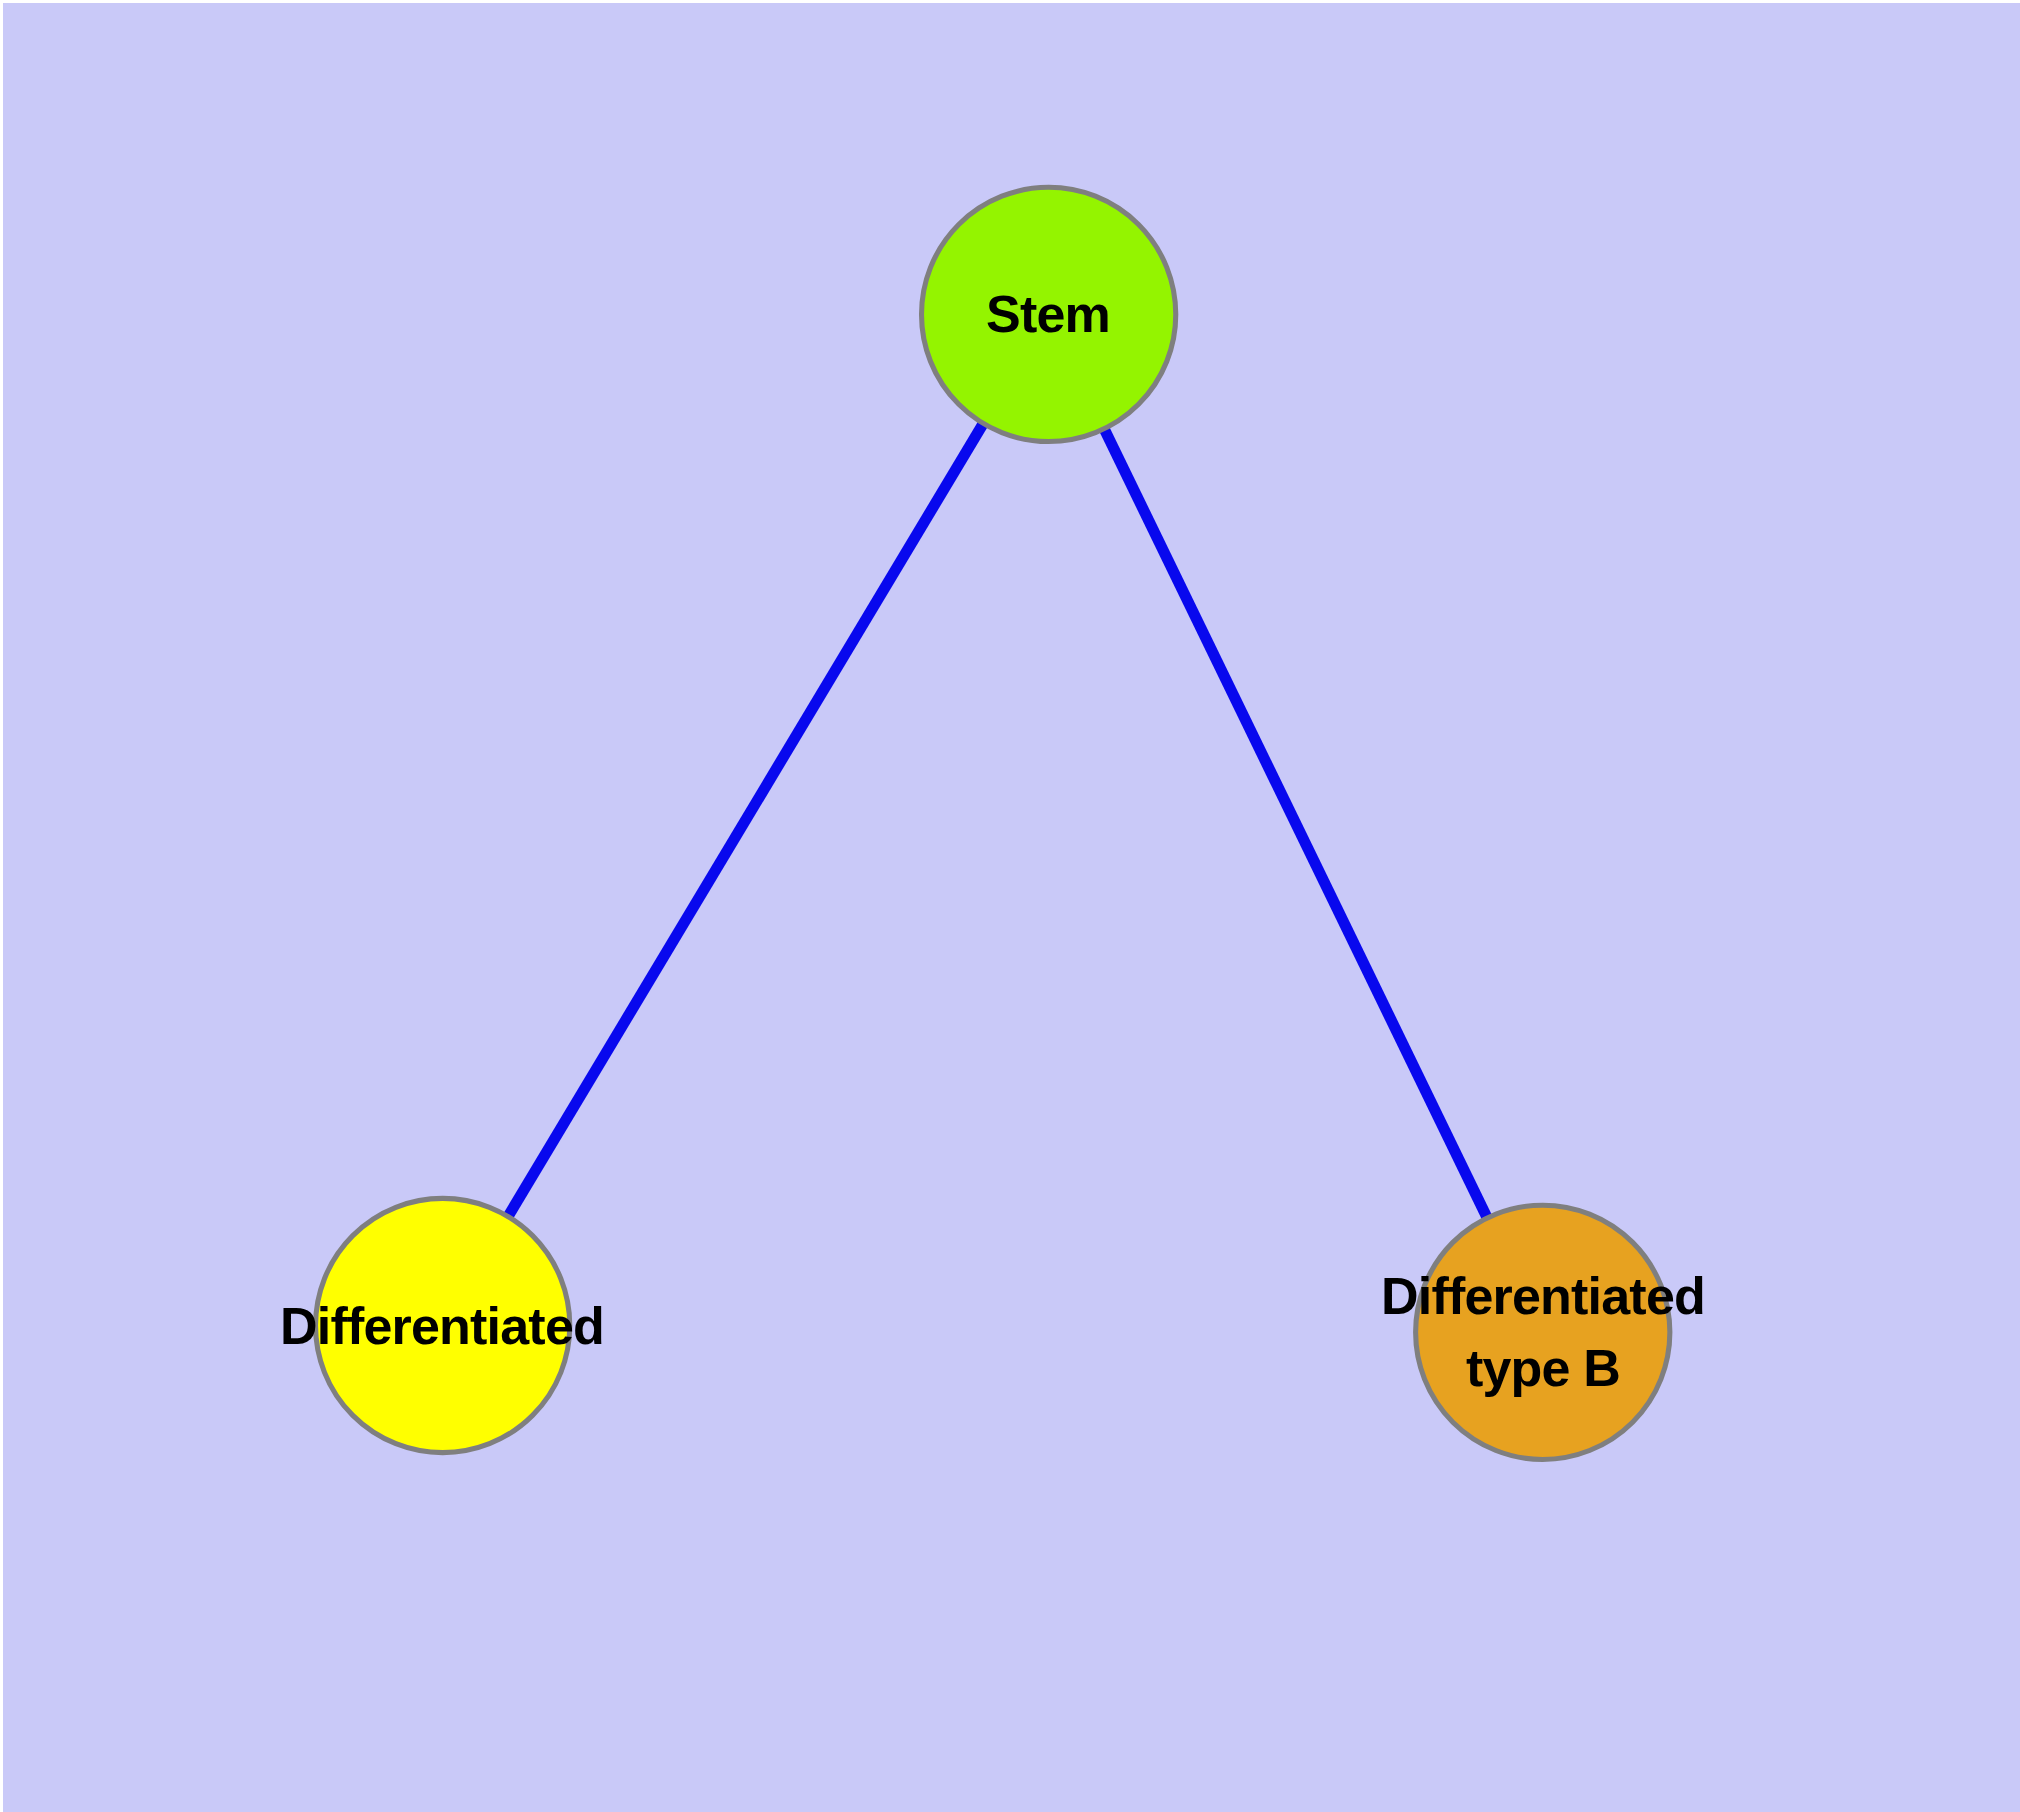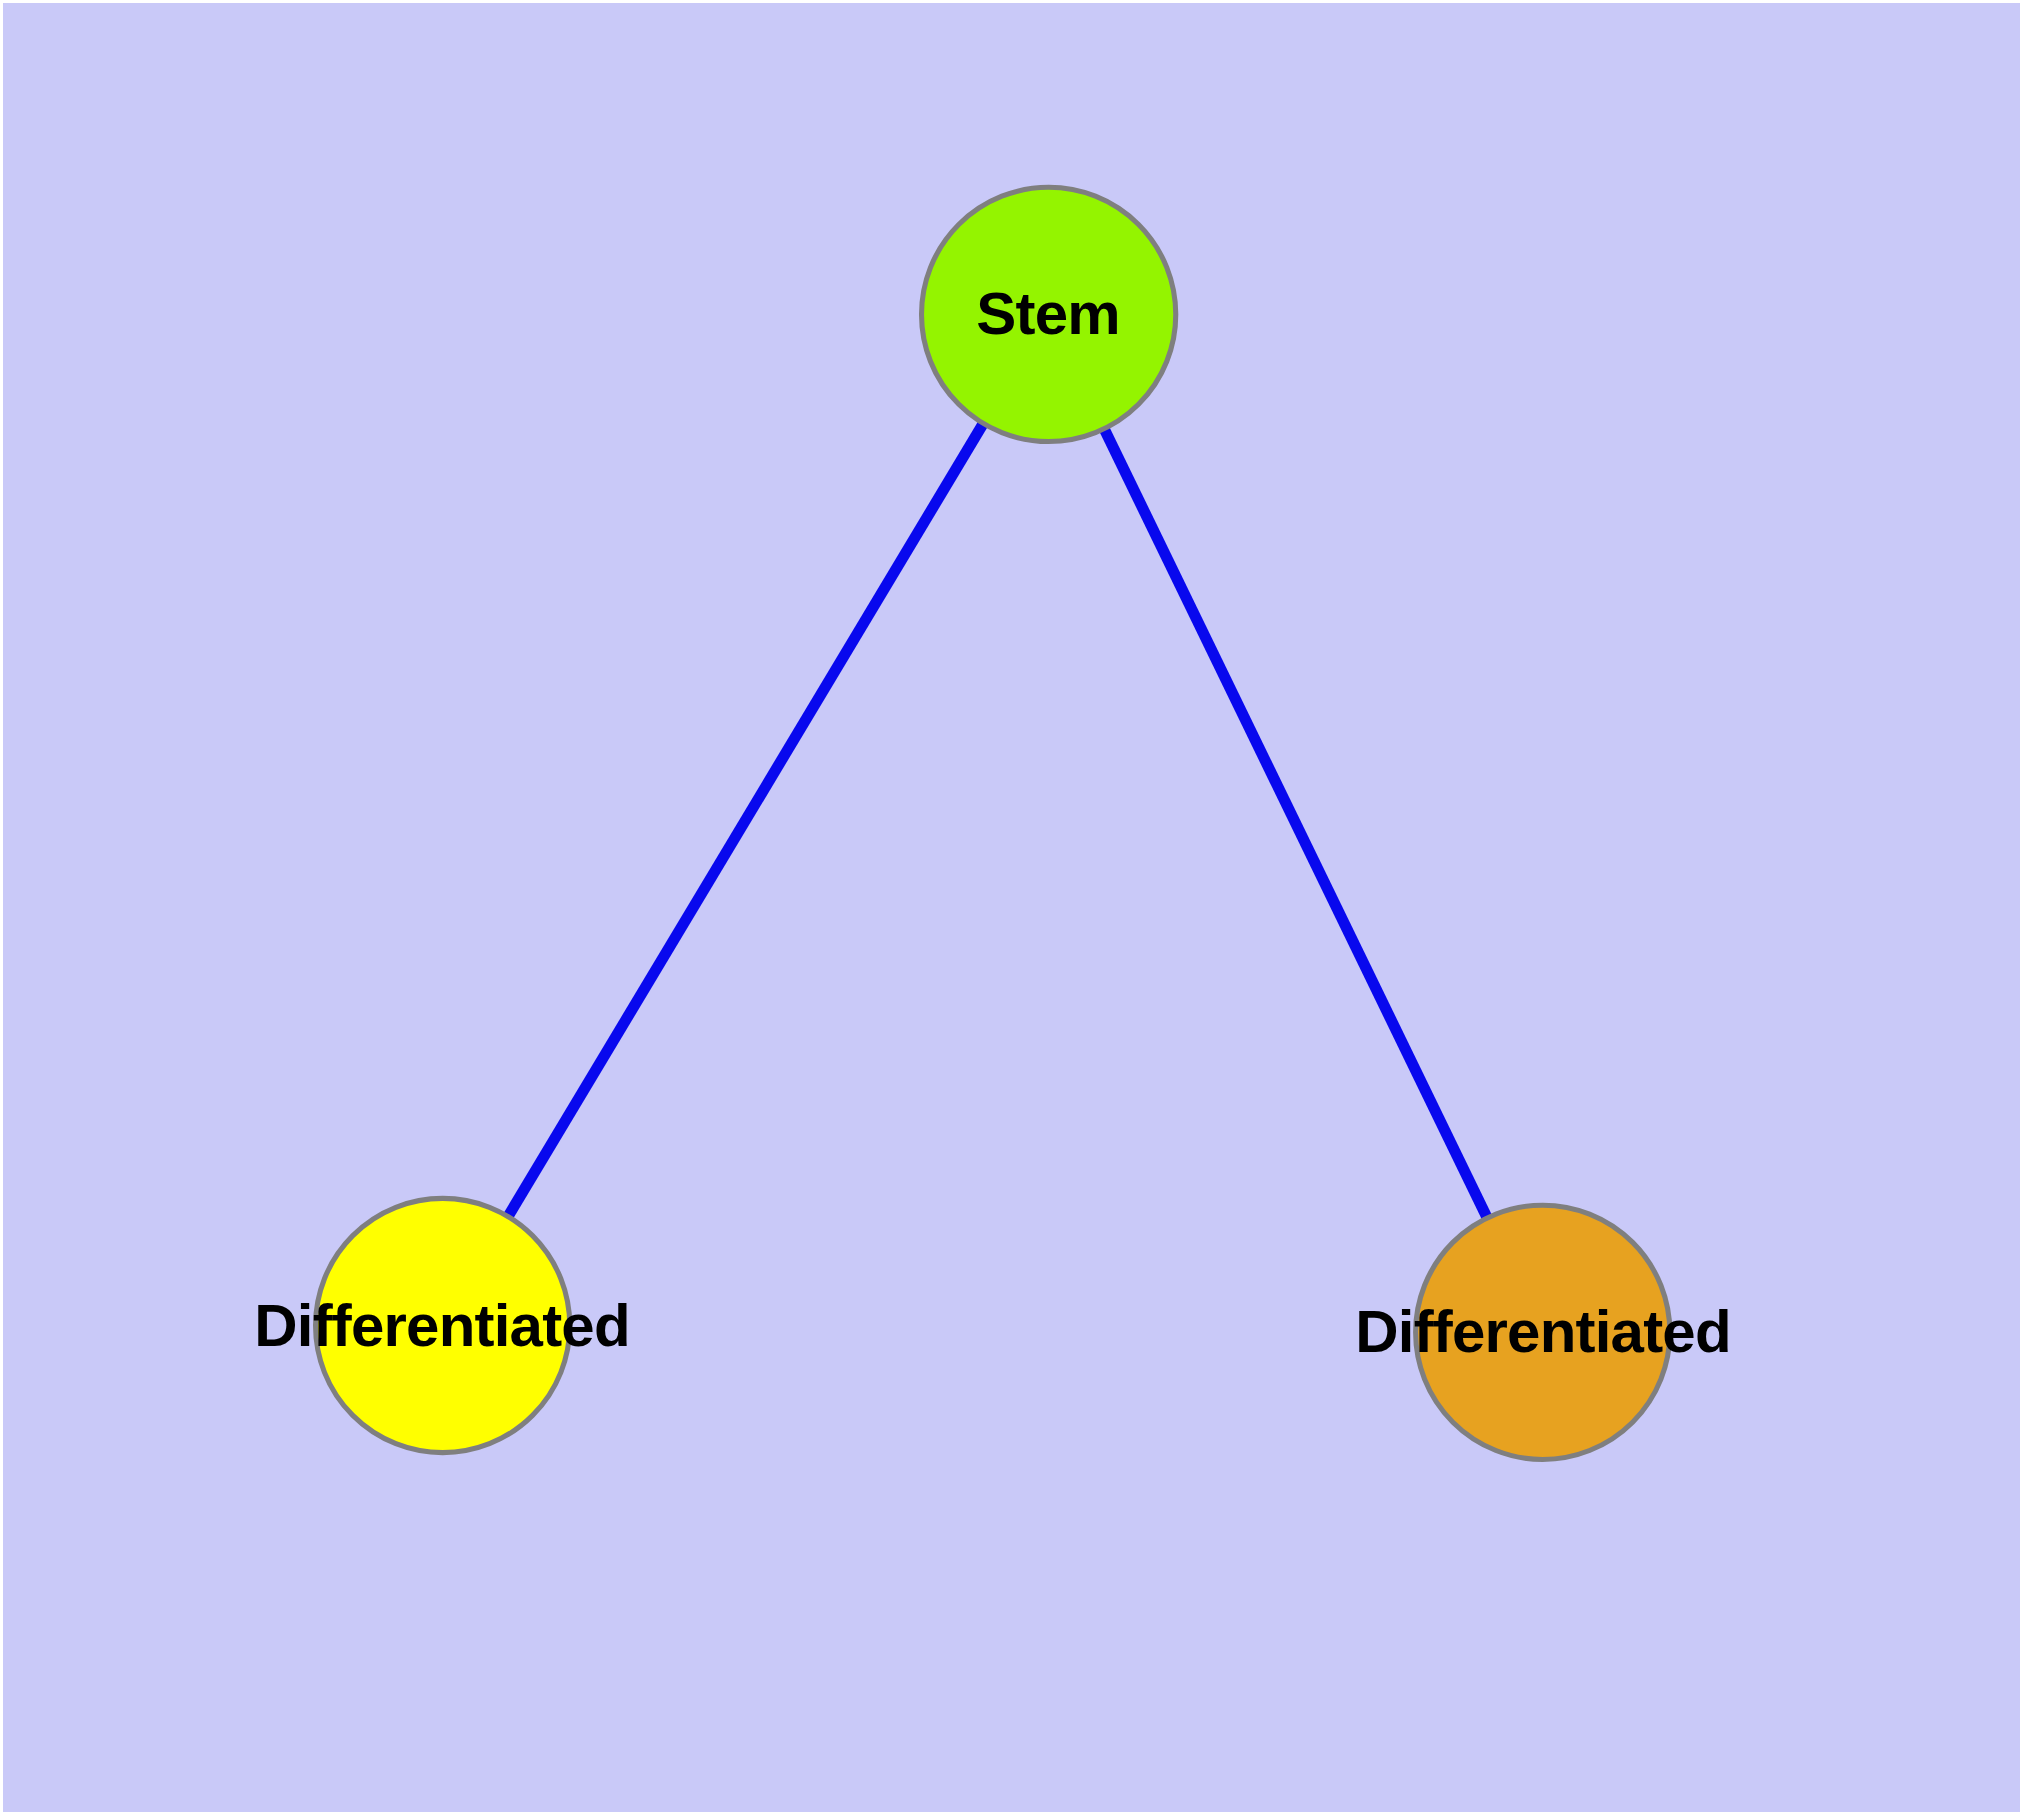--- a/index.html
+++ b/index.html
@@ -27,21 +27,21 @@
     position: absolute;
     background: #ffffff;
   }
   .margin-strip.top { left: 0; top: 0; width: 100%; height: 3.4px; }
   .margin-strip.left { left: 0; top: 0; width: 2.5px; height: 100%; }
   .node-label {
     position: absolute;
     transform: translate(-50%, -50%);
     text-align: center;
     color: #000000;
-    font-size: 60px;
+    font-size: 52px;
     font-weight: bold;
     line-height: 72px;
     white-space: nowrap;
     letter-spacing: -0.8px;
   }
   .node-label .label-line {
     display: block;
   }
 </style>
 </head>
@@ -60,15 +60,16 @@
   <div class="margin-strip left"></div>
 
   <div class="node-label" style="left: 1048px; top: 314px; color: rgb(0, 0, 0);">
       <span class="label-line">Stem</span>
     </div>
   <div class="node-label" style="left: 442px; top: 1326px; color: rgb(0, 0, 0);">
       <span class="label-line">Differentiated</span>
     </div>
   <div class="node-label" style="left: 1543px; top: 1332px; color: rgb(0, 0, 0);">
       <span class="label-line">Differentiated</span>
+      <span class="label-line">type B</span>
     </div>
 </div>
 
 
 </body></html>

